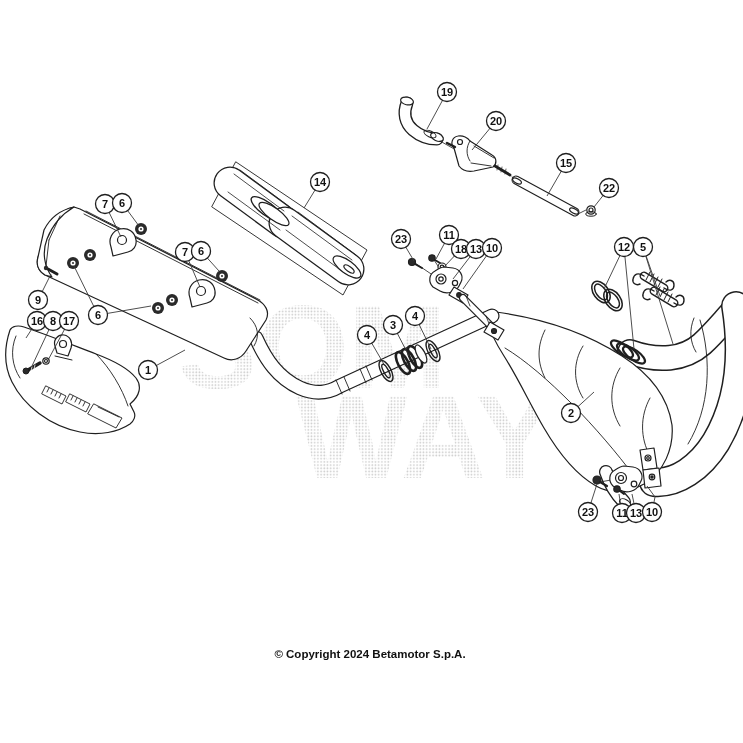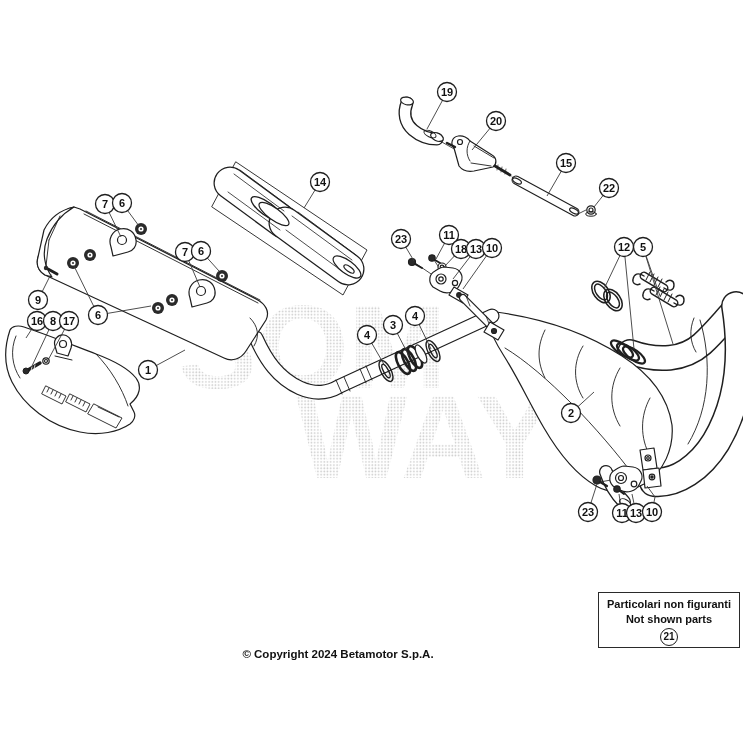--- a/index.html
+++ b/index.html
@@ -8,21 +8,21 @@
   svg{position:absolute;left:0;top:0;}
   .leader{fill:none;stroke:#3a3a3a;stroke-width:0.9;}
   .co-circle{fill:#fff;stroke:#1f1f1f;stroke-width:1.3;}
   .co-text{font:700 11px "Liberation Sans",sans-serif;fill:#111;text-anchor:middle;}
   .wm{font:700 118px "Liberation Sans",sans-serif;opacity:.5;}
   #not-shown-box{position:absolute;left:598px;top:592px;width:140px;height:50px;
       border:1.2px solid #2a2a2a;background:#fff;text-align:center;
       font:700 11px/1.35 "Liberation Sans",sans-serif;color:#111;padding-top:4px;}
   #not-shown-box .co-badge{display:inline-block;width:16px;height:16px;border:1.2px solid #1f1f1f;
       border-radius:50%;font:700 10px/16px "Liberation Sans",sans-serif;margin-top:1px;}
-  #copyright-line{position:absolute;left:338px;top:648px;transform:translateX(-50%);
+  #copyright-line{position:absolute;left:370px;top:648px;transform:translateX(-50%);
       white-space:nowrap;font:700 11.5px "Liberation Sans",sans-serif;color:#111;}
 </style>
 </head>
 <body>
 
 <div id="stage">
 
 <svg width="743" height="743" viewBox="0 0 743 743">
   <defs>
     <pattern id="wmdots" width="3.2" height="3.2" patternUnits="userSpaceOnUse">
@@ -418,21 +418,16 @@
           <text x="636" y="516.8" class="co-text">13</text>
         </g>
         <g>
           <polyline points="652,512 655,497 647,486" class="leader"></polyline>
           <circle cx="652" cy="512" r="9.5" class="co-circle"></circle>
           <text x="652" y="515.8" class="co-text">10</text>
         </g>
       </g>
 </svg>
 
-<div id="not-shown-box">
-  <div>Particolari non figuranti</div>
-  <div>Not shown parts</div>
-  <span class="co-badge">21</span>
+
+<div id="copyright-line">© Copyright 2024 Betamotor S.p.A.</div>
+
 </div>
 
-<div id="copyright-line">© Copyright 2024 Betamotor S.p.A.</div>
-
-</div>
-
 </body></html>

